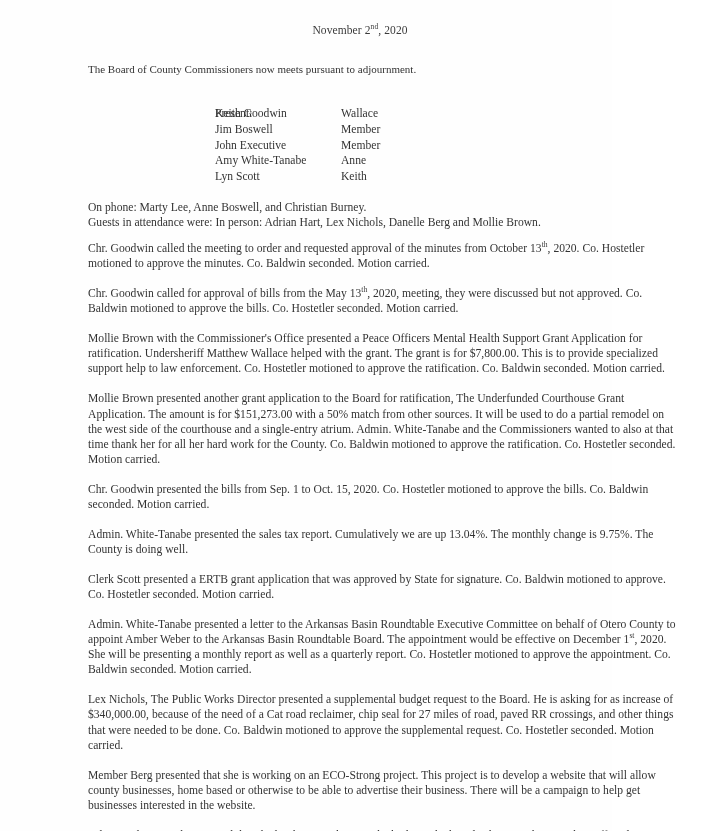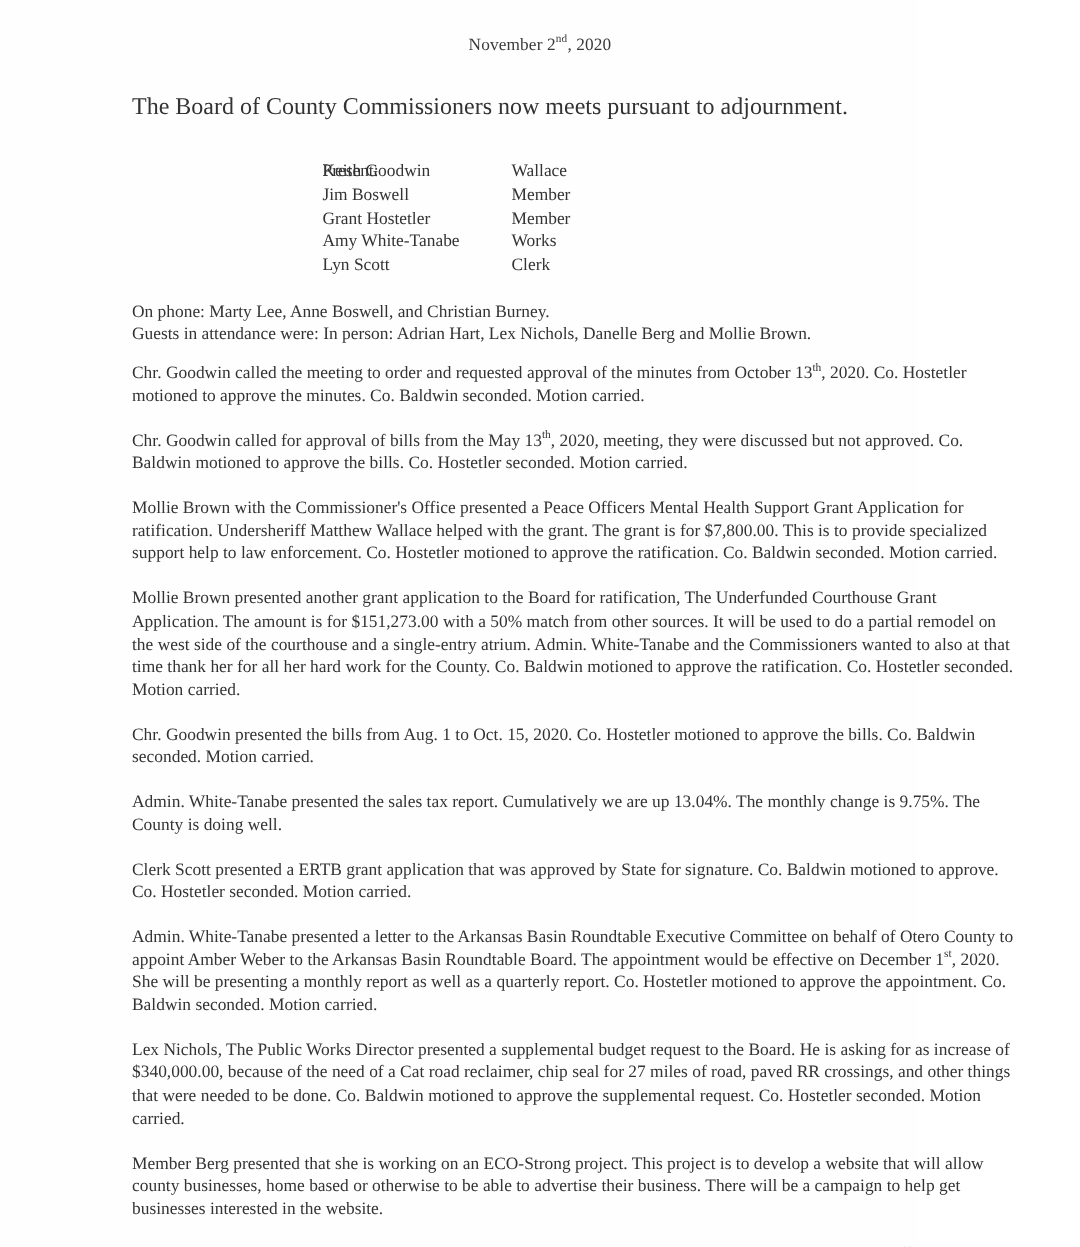--- a/index.html
+++ b/index.html
@@ -62,21 +62,21 @@
     font-size: 7.6px;
     vertical-align: super;
     line-height: 0;
   }
   p.tight {
     margin-bottom: 0;
   }
 
   .intro-line {
     margin: 0 0 38px 0;
-    font-size: 16px;
+    font-size: 11px;
     line-height: 1.30;
     color: #333333;
   }
 
   
   .present-block {
     position: absolute;
     left: 88px;
     top: 106px;
     width: 592px;
@@ -138,51 +138,51 @@
       <div class="present-name">Keith Goodwin</div>
       <div class="present-role">Wallace</div>
     </div>
     <div class="present-row">
       <div class="present-label"></div>
       <div class="present-name">Jim Boswell</div>
       <div class="present-role">Member</div>
     </div>
     <div class="present-row">
       <div class="present-label"></div>
-      <div class="present-name">Grant Hostetler</div>
+      <div class="present-name">John Executive</div>
       <div class="present-role">Member</div>
     </div>
     <div class="present-row">
       <div class="present-label"></div>
       <div class="present-name">Amy White-Tanabe</div>
-      <div class="present-role">Works</div>
+      <div class="present-role">Anne</div>
     </div>
     <div class="present-row">
       <div class="present-label"></div>
       <div class="present-name">Lyn Scott</div>
-      <div class="present-role">Clerk</div>
+      <div class="present-role">Keith</div>
     </div>
   </div>
 
   <div class="guests-block">
     <div>On phone: Marty Lee, Anne Boswell, and Christian Burney.</div>
     <div>Guests in attendance were: In person: Adrian Hart, Lex Nichols, Danelle Berg and Mollie Brown.</div>
   </div>
 
   <div class="minutes-block">
 
     <p class="para"><span>Chr. Goodwin called the meeting to order and requested approval of the minutes from October 13</span><sup>th</sup><span>, 2020. Co. Hostetler motioned to approve the minutes. Co. Baldwin seconded. Motion carried.</span></p>
 
     <p class="para"><span>Chr. Goodwin called for approval of bills from the May 13</span><sup>th</sup><span>, 2020, meeting, they were discussed but not approved. Co. Baldwin motioned to approve the bills. Co. Hostetler seconded. Motion carried.</span></p>
 
     <p class="para"><span>Mollie Brown with the Commissioner's Office presented a Peace Officers Mental Health Support Grant Application for ratification. Undersheriff Matthew Wallace helped with the grant. The grant is for $7,800.00. This is to provide specialized support help to law enforcement. Co. Hostetler motioned to approve the ratification. Co. Baldwin seconded. Motion carried.</span></p>
 
     <p class="para"><span>Mollie Brown presented another grant application to the Board for ratification, The Underfunded Courthouse Grant Application. The amount is for $151,273.00 with a 50% match from other sources. It will be used to do a partial remodel on the west side of the courthouse and a single-entry atrium. Admin. White-Tanabe and the Commissioners wanted to also at that time thank her for all her hard work for the County. Co. Baldwin motioned to approve the ratification. Co. Hostetler seconded. Motion carried.</span></p>
 
-    <p class="para"><span>Chr. Goodwin presented the bills from Aug. 1 to Oct. 15, 2020. Co. Hostetler motioned to approve the bills. Co. Baldwin seconded. Motion carried.</span></p>
+    <p class="para"><span>Chr. Goodwin presented the bills from Sep. 1 to Oct. 15, 2020. Co. Hostetler motioned to approve the bills. Co. Baldwin seconded. Motion carried.</span></p>
 
     <p class="para"><span>Admin. White-Tanabe presented the sales tax report. Cumulatively we are up 13.04%. The monthly change is 9.75%. The County is doing well.</span></p>
 
     <p class="para"><span>Clerk Scott presented a ERTB grant application that was approved by State for signature. Co. Baldwin motioned to approve. Co. Hostetler seconded. Motion carried.</span></p>
 
     <p class="para"><span>Admin. White-Tanabe presented a letter to the Arkansas Basin Roundtable Executive Committee on behalf of Otero County to appoint Amber Weber to the Arkansas Basin Roundtable Board. The appointment would be effective on December 1</span><sup>st</sup><span>, 2020. She will be presenting a monthly report as well as a quarterly report. Co. Hostetler motioned to approve the appointment. Co. Baldwin seconded. Motion carried.</span></p>
 
     <p class="para"><span>Lex Nichols, The Public Works Director presented a supplemental budget request to the Board. He is asking for as increase of $340,000.00, because of the need of a Cat road reclaimer, chip seal for 27 miles of road, paved RR crossings, and other things that were needed to be done. Co. Baldwin motioned to approve the supplemental request. Co. Hostetler seconded. Motion carried.</span></p>
 
     <p class="para"><span>Member Berg presented that she is working on an ECO-Strong project. This project is to develop a website that will allow county businesses, home based or otherwise to be able to advertise their business. There will be a campaign to help get businesses interested in the website.</span></p>

